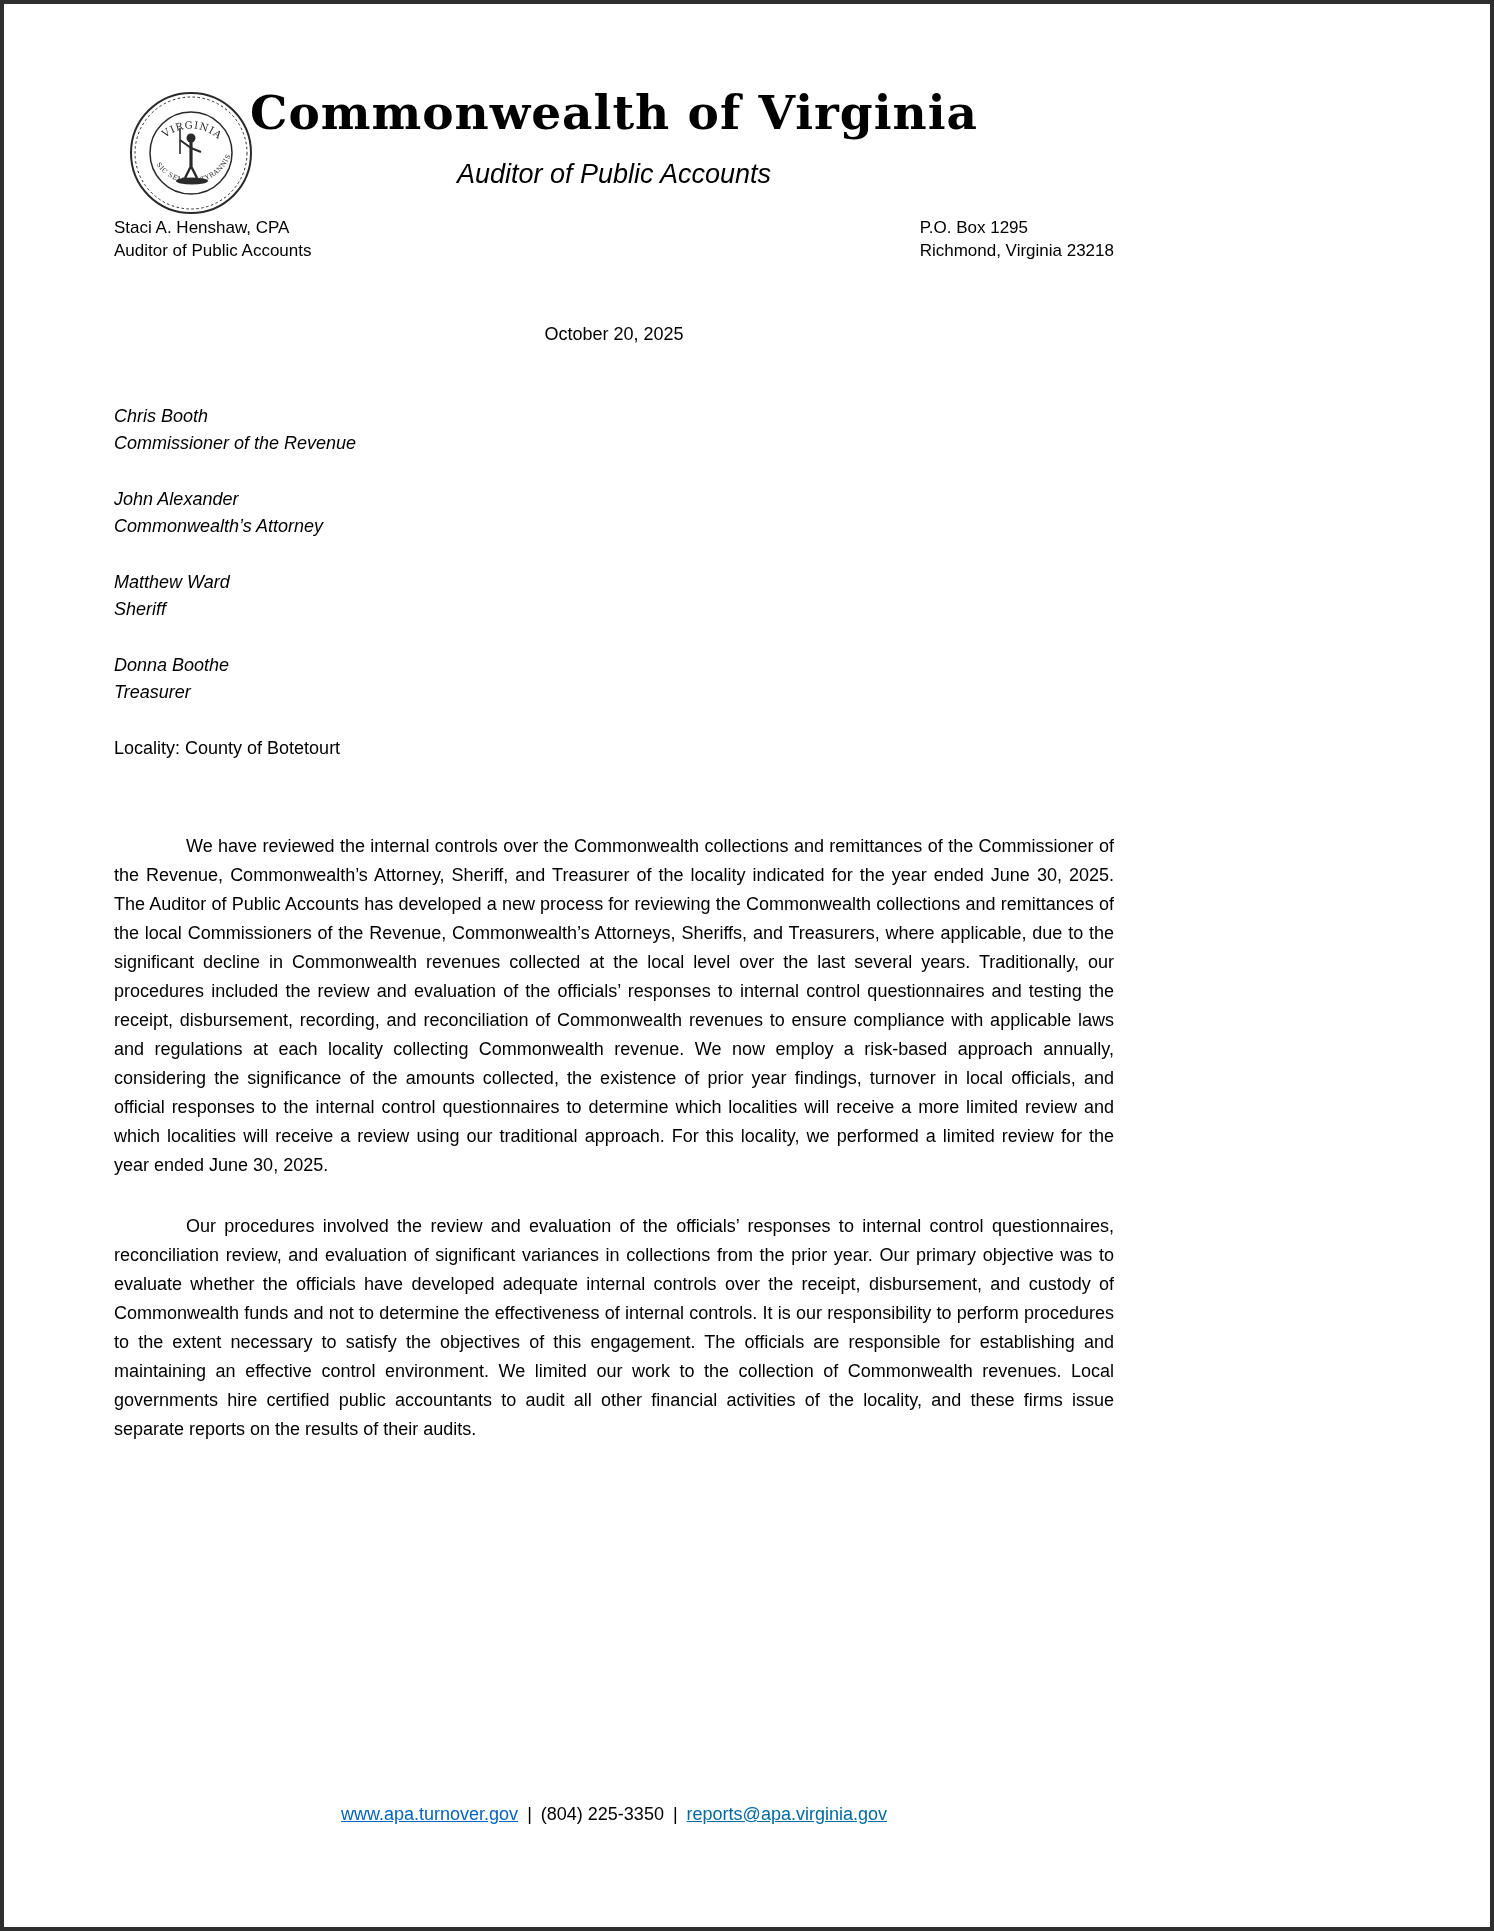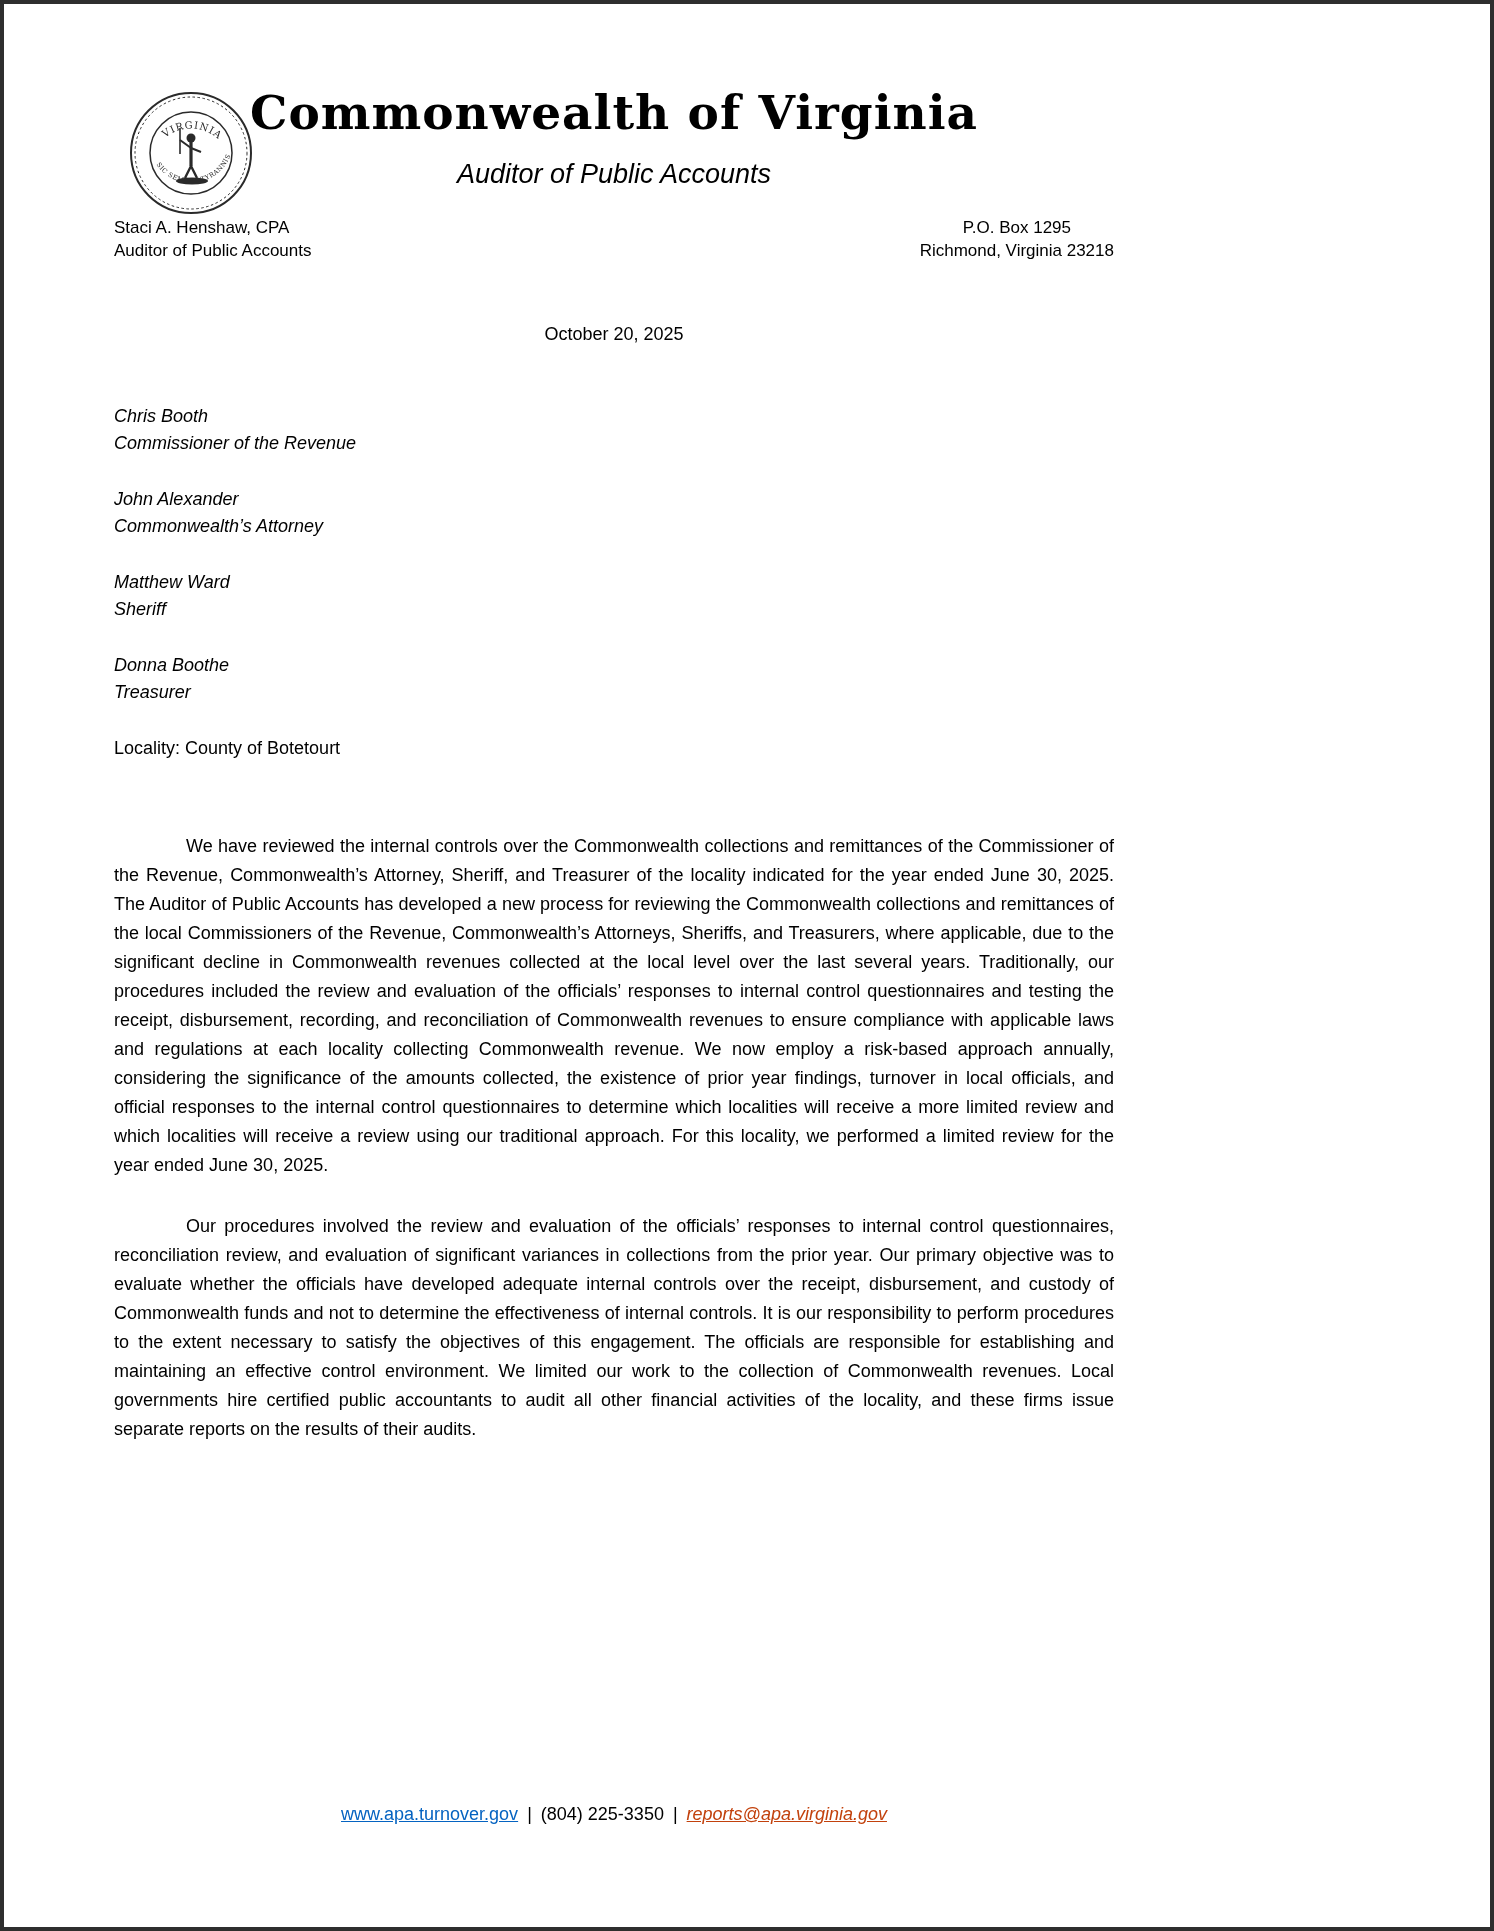--- a/index.html
+++ b/index.html
@@ -44,21 +44,21 @@
     font-size: 27px;
     margin-top: 22px;
   }
   .lh-contacts {
     display: flex;
     justify-content: space-between;
     margin-top: 26px;
     font-size: 17px;
     line-height: 23px;
   }
-  .lh-contacts .right { text-align: center; margin-left: 48px; }
+  .lh-contacts .right { text-align: left; margin-left: 48px; }
   
   .date-line {
     text-align: center;
     font-size: 18px;
     margin-top: 62px;
   }
   .recipients {
     margin-top: 58px;
     font-size: 18px;
     line-height: 27px;
@@ -158,15 +158,15 @@
       </div>
       <div class="locality-line">Locality: County of Botetourt</div>
     </div>
 
     <p class="body-paragraph first">We have reviewed the internal controls over the Commonwealth collections and remittances of the Commissioner of the Revenue, Commonwealth’s Attorney, Sheriff, and Treasurer of the locality indicated for the year ended June 30, 2025.  The Auditor of Public Accounts has developed a new process for reviewing the Commonwealth collections and remittances of the local Commissioners of the Revenue, Commonwealth’s Attorneys, Sheriffs, and Treasurers, where applicable, due to the significant decline in Commonwealth revenues collected at the local level over the last several years.  Traditionally, our procedures included the review and evaluation of the officials’ responses to internal control questionnaires and testing the receipt, disbursement, recording, and reconciliation of Commonwealth revenues to ensure compliance with applicable laws and regulations at each locality collecting Commonwealth revenue.  We now employ a risk-based approach annually, considering the significance of the amounts collected, the existence of prior year findings, turnover in local officials, and official responses to the internal control questionnaires to determine which localities will receive a more limited review and which localities will receive a review using our traditional approach.  For this locality, we performed a limited review for the year ended June 30, 2025.</p>
     <p class="body-paragraph">Our procedures involved the review and evaluation of the officials’ responses to internal control questionnaires, reconciliation review, and evaluation of significant variances in collections from the prior year.  Our primary objective was to evaluate whether the officials have developed adequate internal controls over the receipt, disbursement, and custody of Commonwealth funds and not to determine the effectiveness of internal controls.  It is our responsibility to perform procedures to the extent necessary to satisfy the objectives of this engagement.  The officials are responsible for establishing and maintaining an effective control environment.  We limited our work to the collection of Commonwealth revenues.  Local governments hire certified public accountants to audit all other financial activities of the locality, and these firms issue separate reports on the results of their audits.</p>
 
   </div>
 
   <div class="footer">
-    <a style="color: rgb(5, 99, 193);">www.apa.turnover.gov</a><span class="sep">|</span><span>(804) 225-3350</span><span class="sep">|</span><a style="color: #c2410c; font-style: italic;">reports@apa.virginia.gov</a>
+    <a style="color: rgb(5, 99, 193);">www.apa.turnover.gov</a><span class="sep">|</span><span>(804) 225-3350</span><span class="sep">|</span><a style="color: #0369a1;">reports@apa.virginia.gov</a>
   </div>
 </div>
 
 </body></html>

